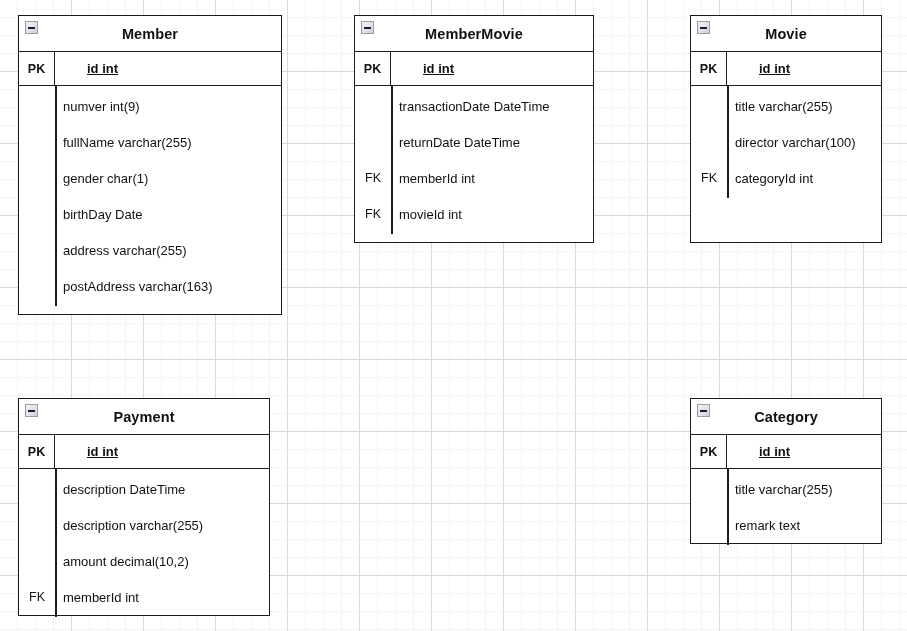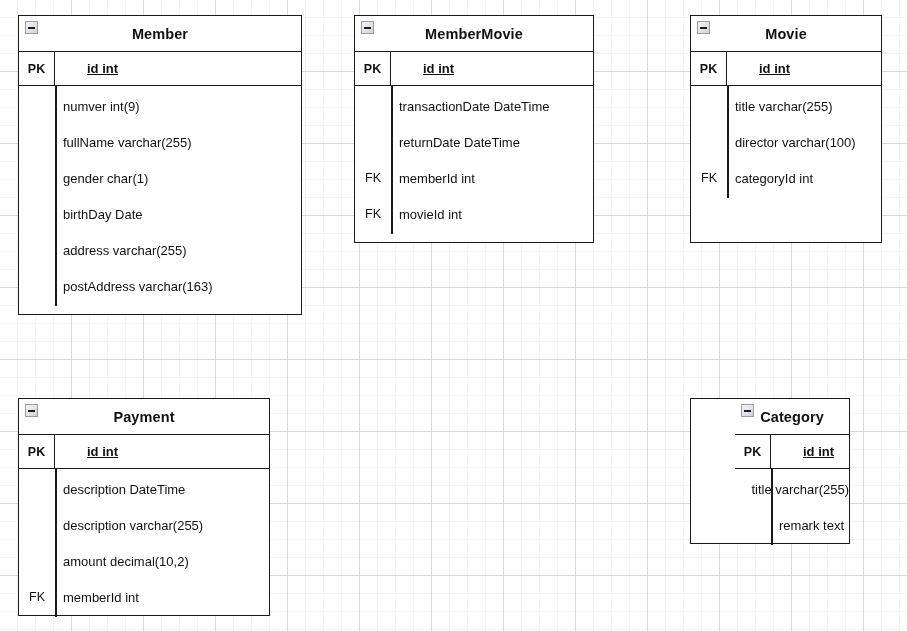--- a/index.html
+++ b/index.html
@@ -148,21 +148,21 @@
     font-size: 13px;
     color: #111111;
     white-space: nowrap;
   }
 </style>
 </head>
 <body>
 
 <div id="canvas"></div>
 <div id="entity-layer">
-    <div class="entity" style="left: 18px; top: 15px; width: 284px; height: 300px;">
+    <div class="entity" style="left: 18px; top: 15px; width: 264px; height: 300px;">
       <div class="entity-header">
         <div class="collapse-box">
           <div class="bar"></div>
         </div>
         <div class="entity-title">Member</div>
       </div>
       <div class="pk-row">
         <div class="key-cell" style="width: 36px;">PK</div>
         <div class="attr-cell">
           <span class="attr-text">id int</span>
@@ -284,21 +284,21 @@
         <div class="attr-row">
           <div class="key-cell" style="width: 36px;"></div>
           <div class="attr-cell">amount decimal(10,2)</div>
         </div>
         <div class="attr-row">
           <div class="key-cell" style="width: 36px;">FK</div>
           <div class="attr-cell">memberId int</div>
         </div>
       </div>
     </div>
-    <div class="entity" style="left: 690px; top: 398px; width: 160px; height: 146px; padding-left: 44px;">
+    <div class="entity" style="left: 690px; top: 398px; width: 192px; height: 146px;">
       <div class="entity-header">
         <div class="collapse-box">
           <div class="bar"></div>
         </div>
         <div class="entity-title">Category</div>
       </div>
       <div class="pk-row">
         <div class="key-cell" style="width: 36px;">PK</div>
         <div class="attr-cell">
           <span class="attr-text">id int</span>

